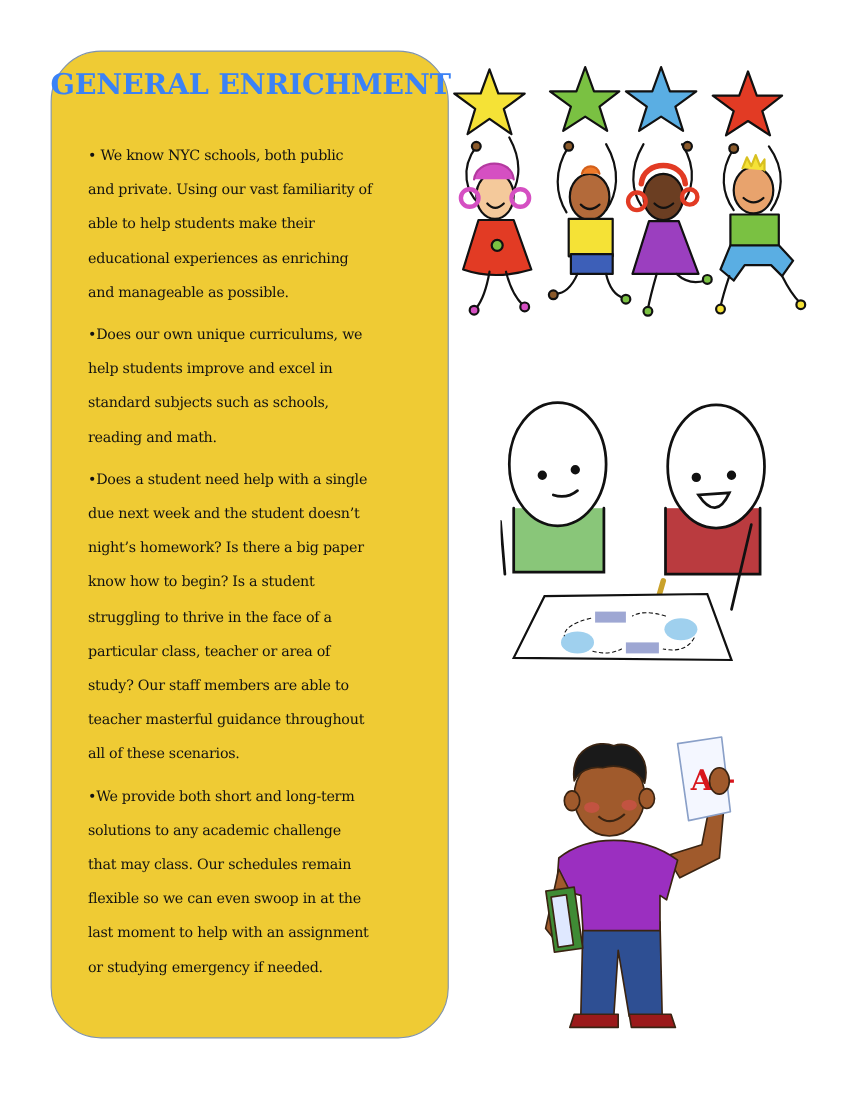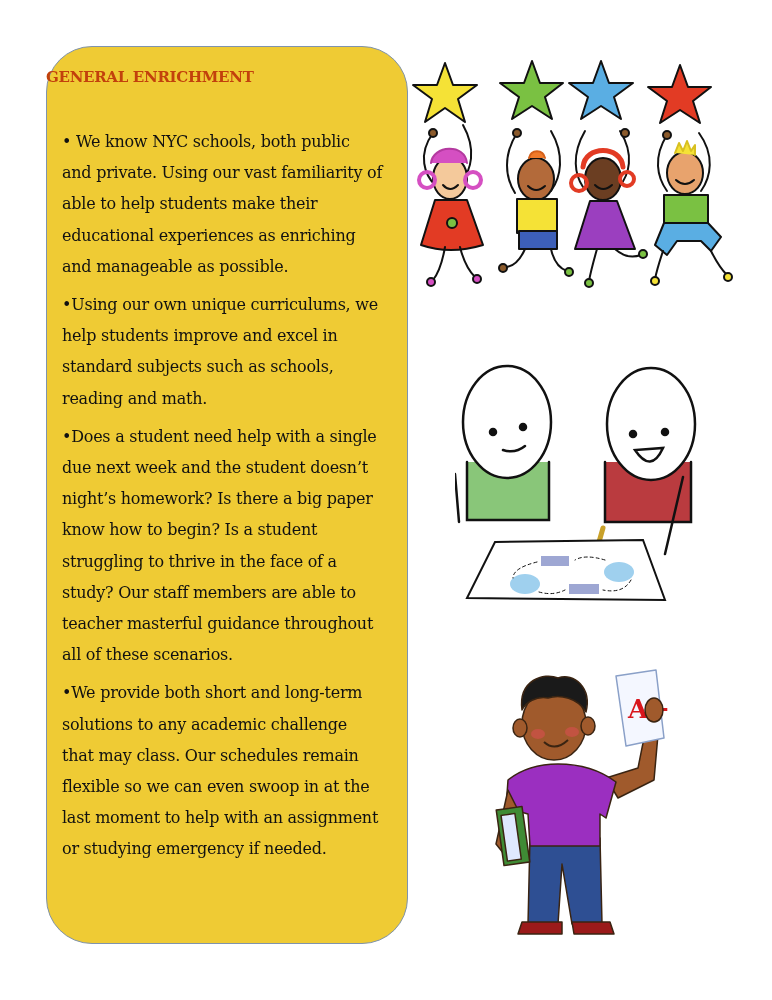--- a/index.html
+++ b/index.html
@@ -11,29 +11,29 @@
   .panel {
     position: absolute; left: 46px; top: 46px;
     width: 362px; height: 898px;
     background: #efcb34;
     border: 1.5px solid #7f93ad;
     border-radius: 46px;
     box-sizing: border-box;
   }
   .title {
     position: absolute; left: 46px; top: 64px; width: 362px;
-    color: #c2410c;
+    text-align: center; color: #3b82f6;
     font-family: "DejaVu Serif", serif; font-weight: bold;
-    font-size: 15px; line-height: 26px; letter-spacing: -0.3px;
+    font-size: 26px; line-height: 26px; letter-spacing: -0.3px;
   }
   .body-text {
-    position: absolute; left: 62px; top: 126px; width: 340px;
+    position: absolute; left: 80px; top: 126px; width: 340px;
     color: #111111;
     font-family: "DejaVu Serif", serif;
-    font-size: 16px; line-height: 31.2px; letter-spacing: -0.25px;
+    font-size: 13px; line-height: 31.2px; letter-spacing: -0.25px;
   }
   .para { margin: 0 0 7px 0; }
   .line { display: block; white-space: nowrap; }
   .art { position: absolute; }
 </style>
 </head>
 <body>
 
 <div class="panel"></div>
 
@@ -43,31 +43,32 @@
 
 <div class="body-text">
   <p class="para">
     <span class="line">• We know NYC schools, both public</span>
     <span class="line">and private. Using our vast familiarity of</span>
     <span class="line">able to help students make their</span>
     <span class="line">educational experiences as enriching</span>
     <span class="line">and manageable as possible.</span>
   </p>
   <p class="para">
-    <span class="line">•Using our own unique curriculums, we</span>
+    <span class="line">•Does our own unique curriculums, we</span>
     <span class="line">help students improve and excel in</span>
     <span class="line">standard subjects such as schools,</span>
     <span class="line">reading and math.</span>
   </p>
   <p class="para">
     <span class="line">•Does a student need help with a single</span>
     <span class="line">due next week and the student doesn’t</span>
     <span class="line">night’s homework? Is there a big paper</span>
     <span class="line">know how to begin? Is a student</span>
     <span class="line">struggling to thrive in the face of a</span>
+    <span class="line">particular class, teacher or area of</span>
     <span class="line">study? Our staff members are able to</span>
     <span class="line">teacher masterful guidance throughout</span>
     <span class="line">all of these scenarios.</span>
   </p>
   <p class="para">
     <span class="line">•We provide both short and long-term</span>
     <span class="line">solutions to any academic challenge</span>
     <span class="line">that may class. Our schedules remain</span>
     <span class="line">flexible so we can even swoop in at the</span>
     <span class="line">last moment to help with an assignment</span>

